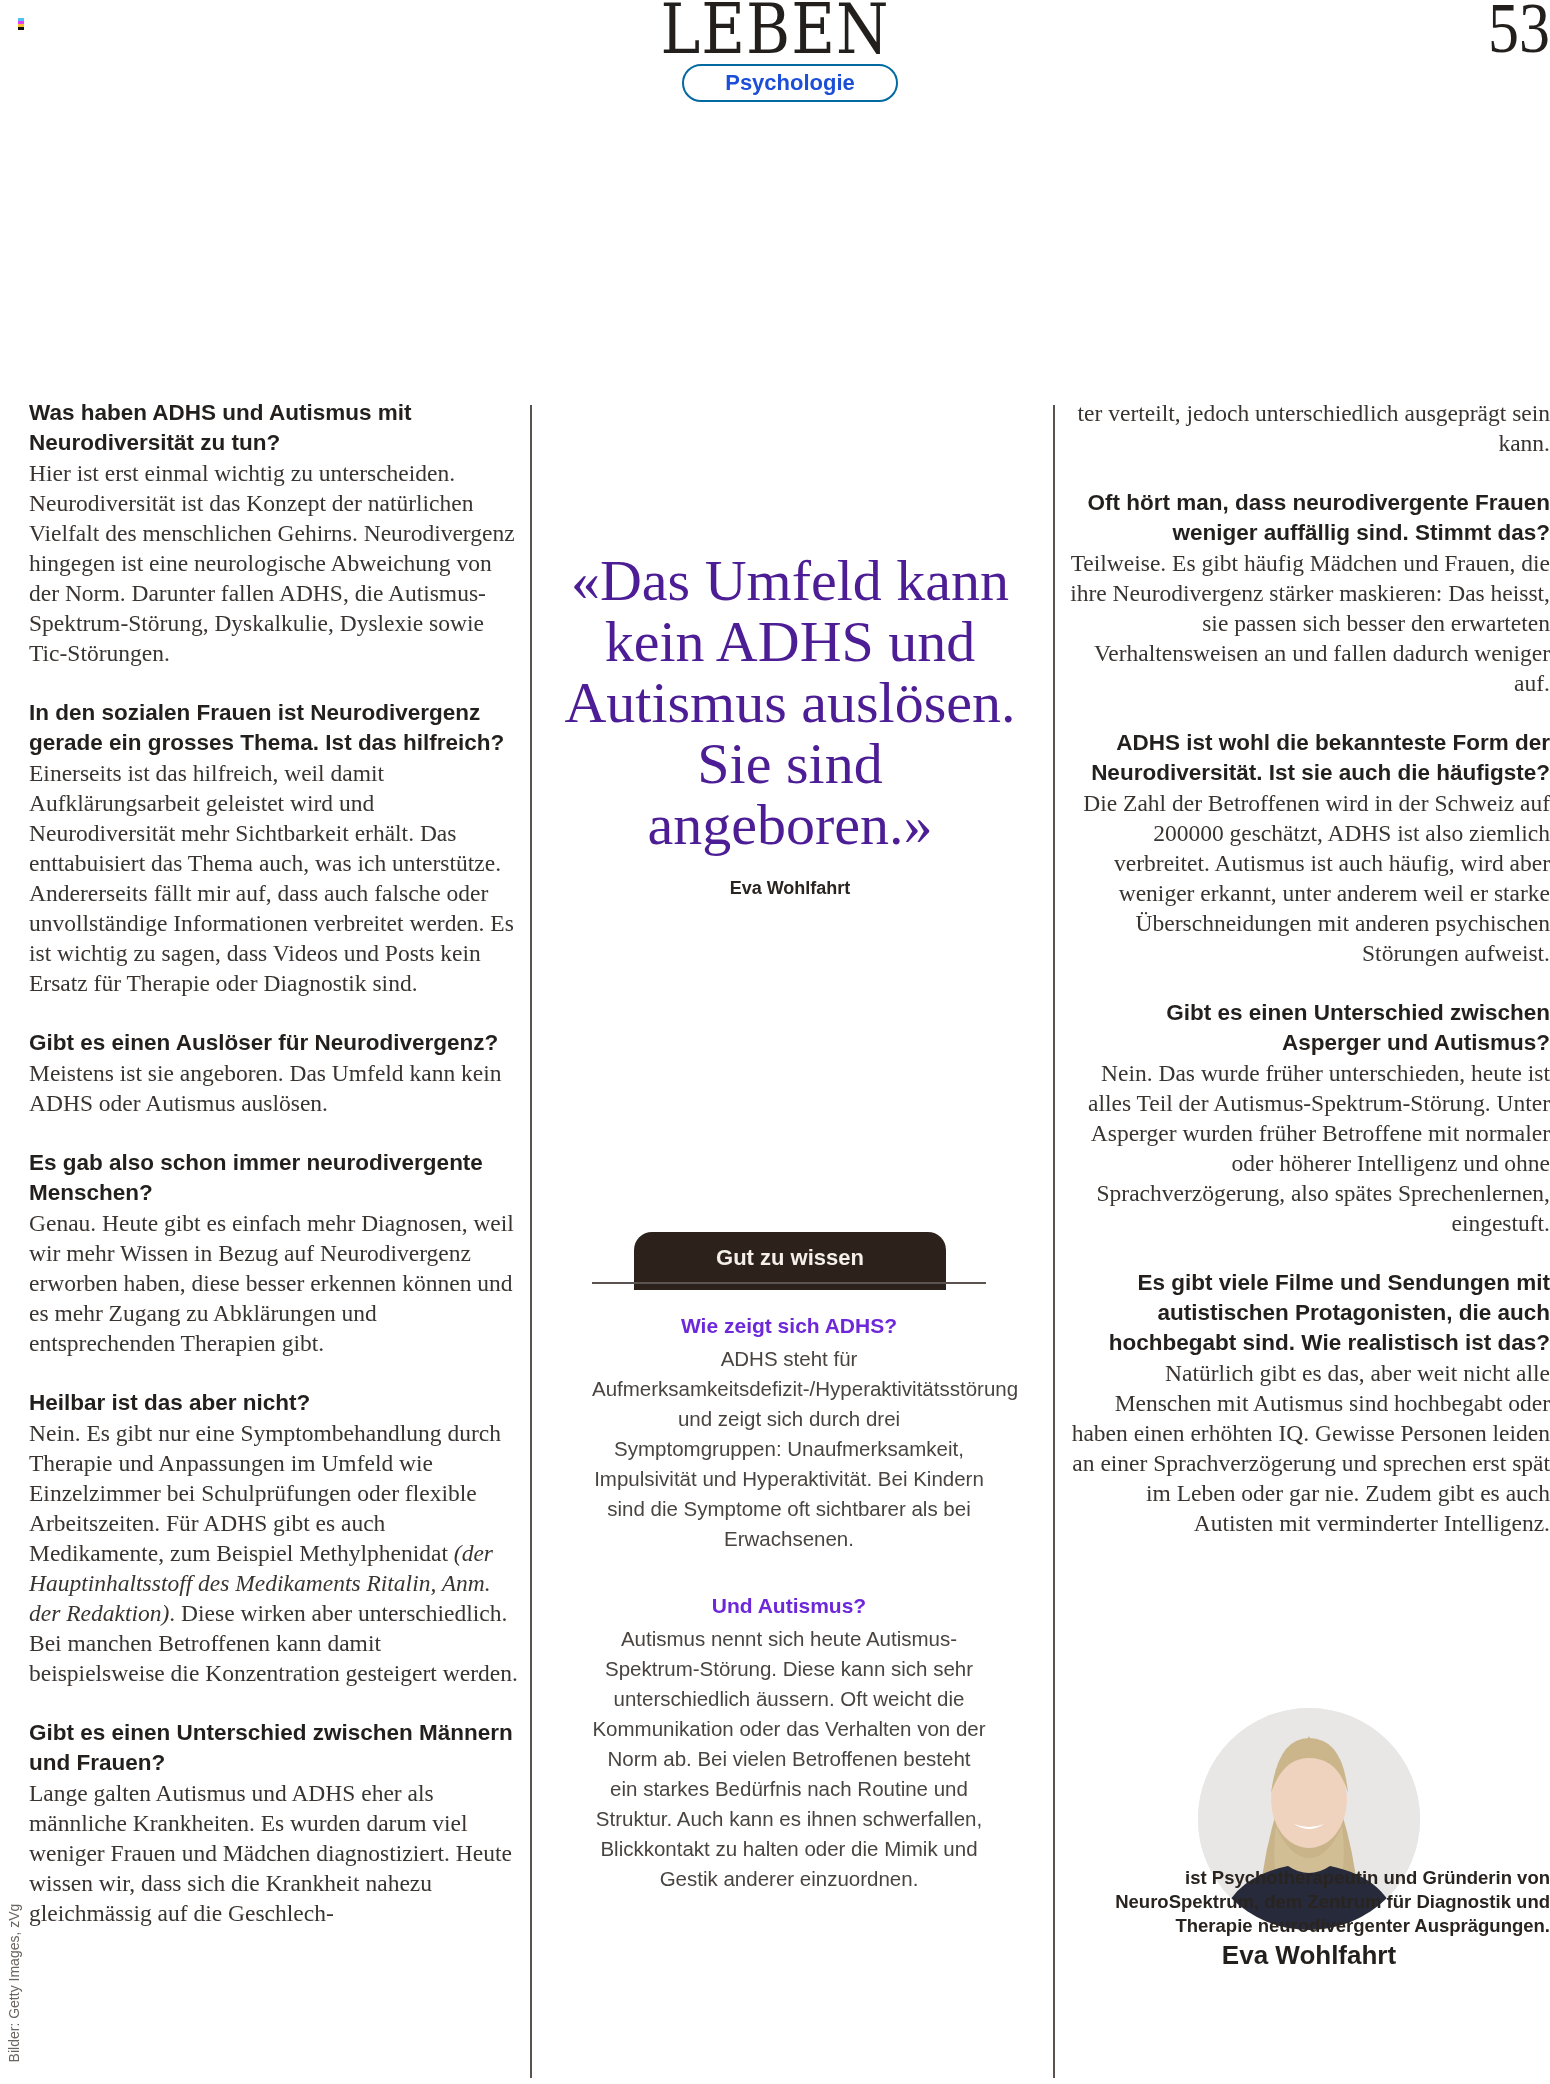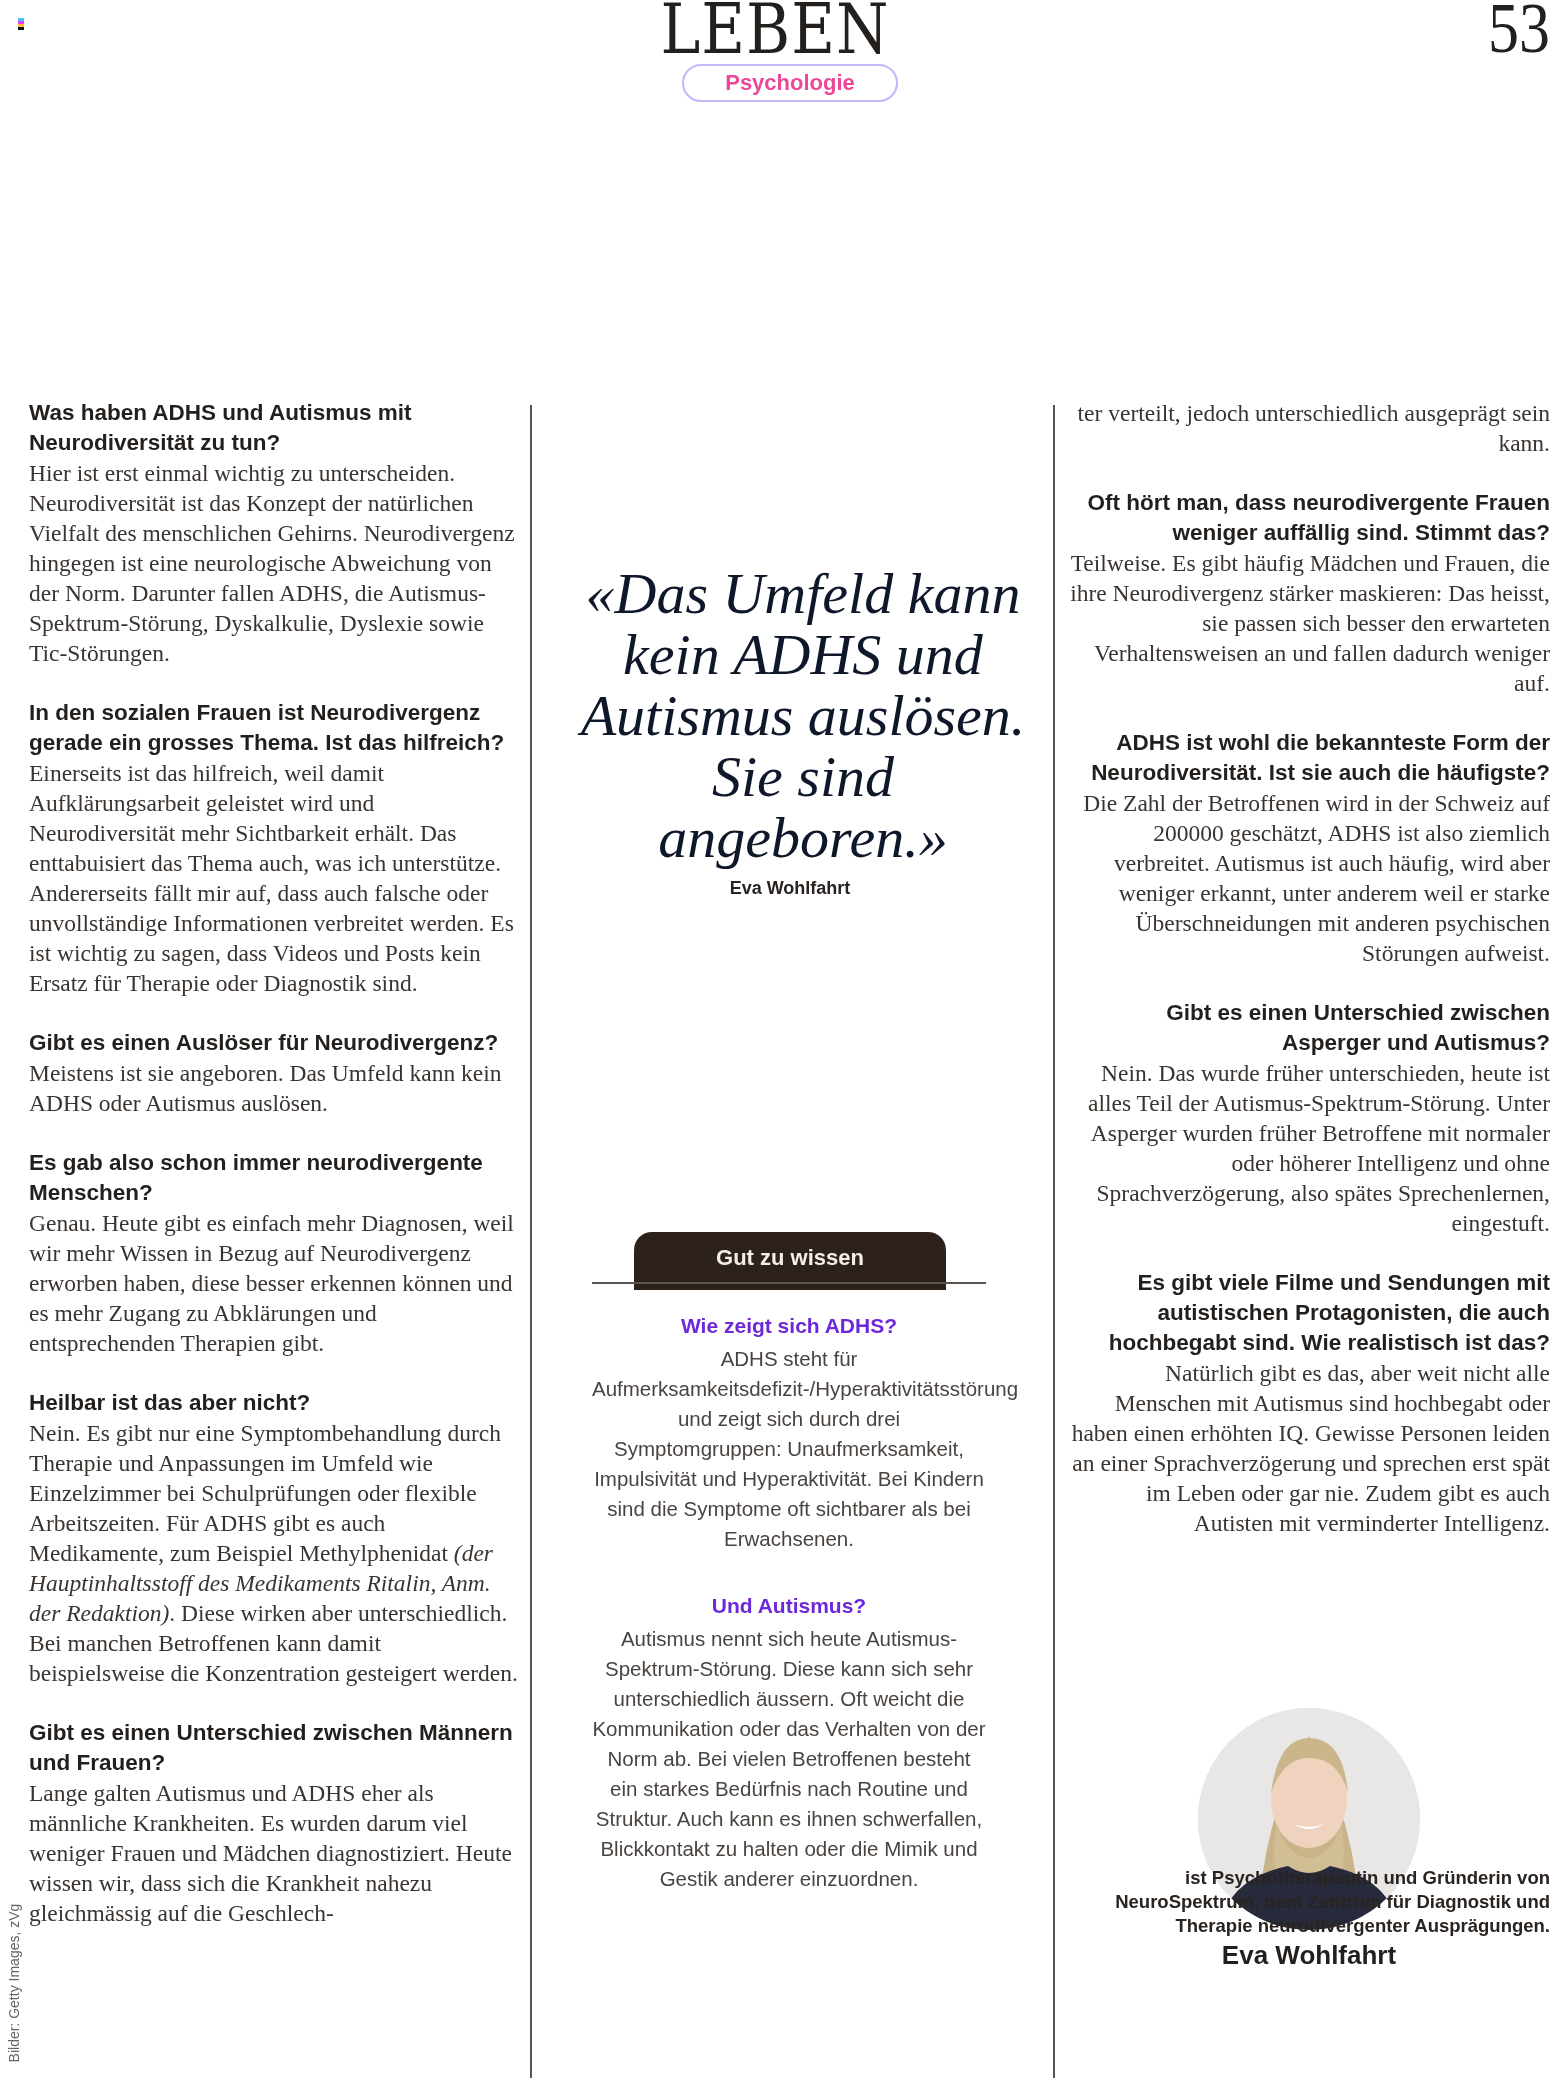--- a/index.html
+++ b/index.html
@@ -15,23 +15,23 @@
   .reg-mark .c4 { background: #111; }
 
   .ressort {
     position: absolute; left: 0; right: 0; top: -6px; text-align: center;
     font-family: "DejaVu Serif", "Liberation Serif", serif;
     font-size: 60px; letter-spacing: 1px; color: #231f1c;
     transform: scaleY(1.15); transform-origin: top center; line-height: 60px;
   }
   .rubric {
     position: absolute; left: 682px; top: 64px; width: 216px; height: 38px;
-    border: 2px solid #c4b5fd; border-radius: 20px; box-sizing: border-box;
+    border: 2px solid #0369a1; border-radius: 20px; box-sizing: border-box;
     text-align: center; font-family: "Liberation Sans", sans-serif;
-    font-size: 22px; font-weight: bold; line-height: 34px; color: #ec4899;
+    font-size: 22px; font-weight: bold; line-height: 34px; color: #1d4ed8;
   }
   .page-no {
     position: absolute; right: 0; top: -8px;
     font-family: "Liberation Serif", serif; font-size: 62px; color: #231f1c;
     transform: scaleY(1.15); transform-origin: top right; line-height: 62px;
   }
 
   .col-rule { position: absolute; top: 405px; height: 1673px; width: 2px; background: #5a5350; }
 
   .col { position: absolute; top: 398px; }
@@ -52,21 +52,21 @@
   .credit {
     position: absolute; left: -86px; top: 1975px; width: 200px; height: 16px;
     transform: rotate(-90deg); transform-origin: center;
     font-family: "Liberation Sans", sans-serif; font-size: 14px; color: #6b6560;
     white-space: nowrap; text-align: center;
   }
 
   .pullquote {
     position: absolute; left: 560px; width: 460px; top: 550px; text-align: center;
     font-family: "Liberation Serif", serif; font-size: 58px; line-height: 61px;
-    color: #0f172a; margin: 13px; font-style: italic;
+    color: #4c1d95; margin: 0;
   }
   .pq-author {
     position: absolute; left: 560px; width: 460px; top: 878px; text-align: center;
     font-family: "Liberation Sans", sans-serif; font-weight: bold; font-size: 18px; color: #2a2420;
   }
 
   .box-tab {
     position: absolute; left: 634px; top: 1232px; width: 312px; height: 58px;
     background: #2d221b; border-radius: 18px 18px 0 0; color: #f4efe9;
     font-family: "Liberation Sans", sans-serif; font-weight: bold; font-size: 22px;

